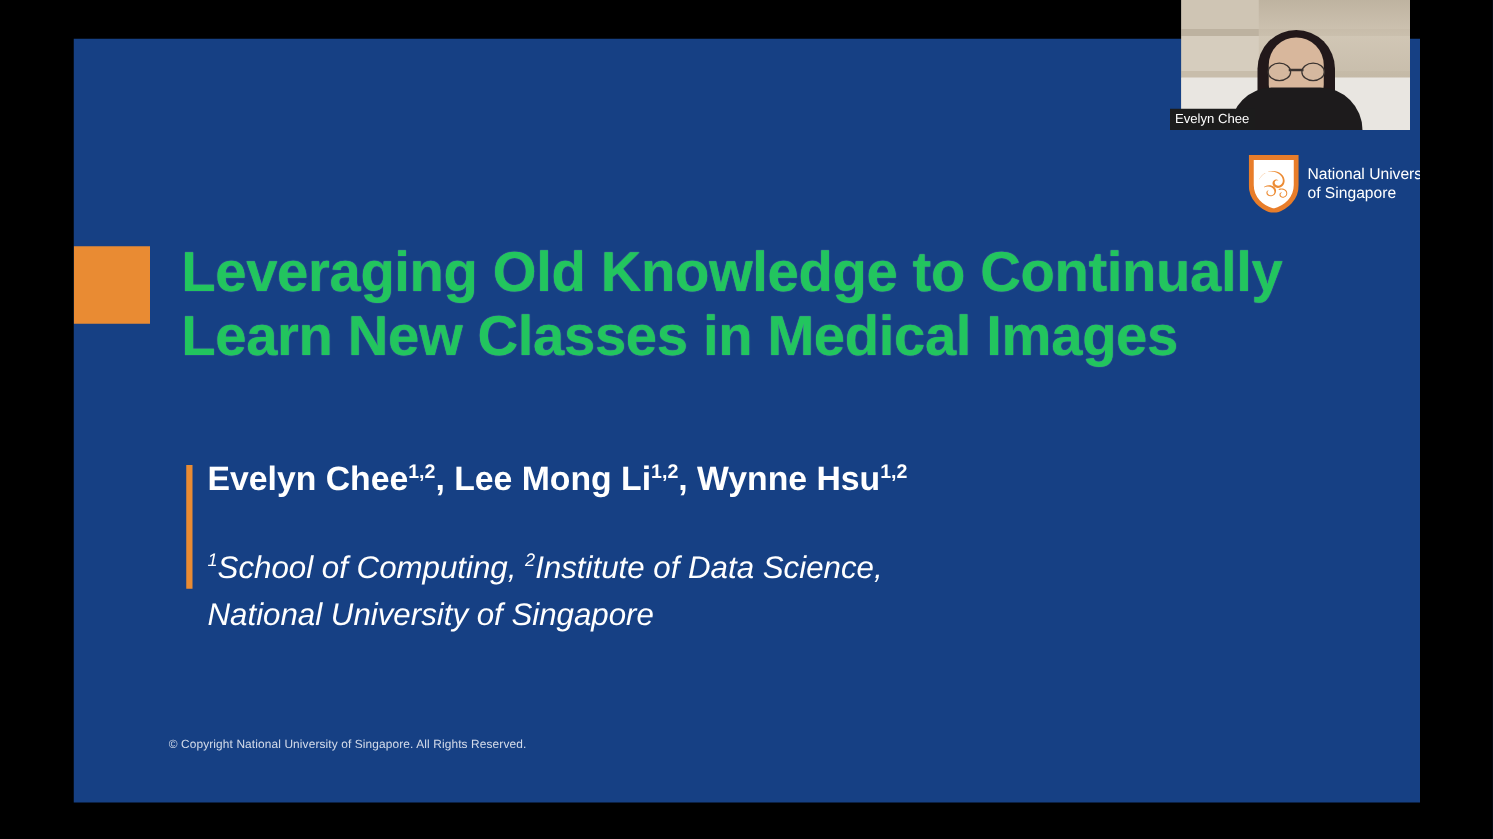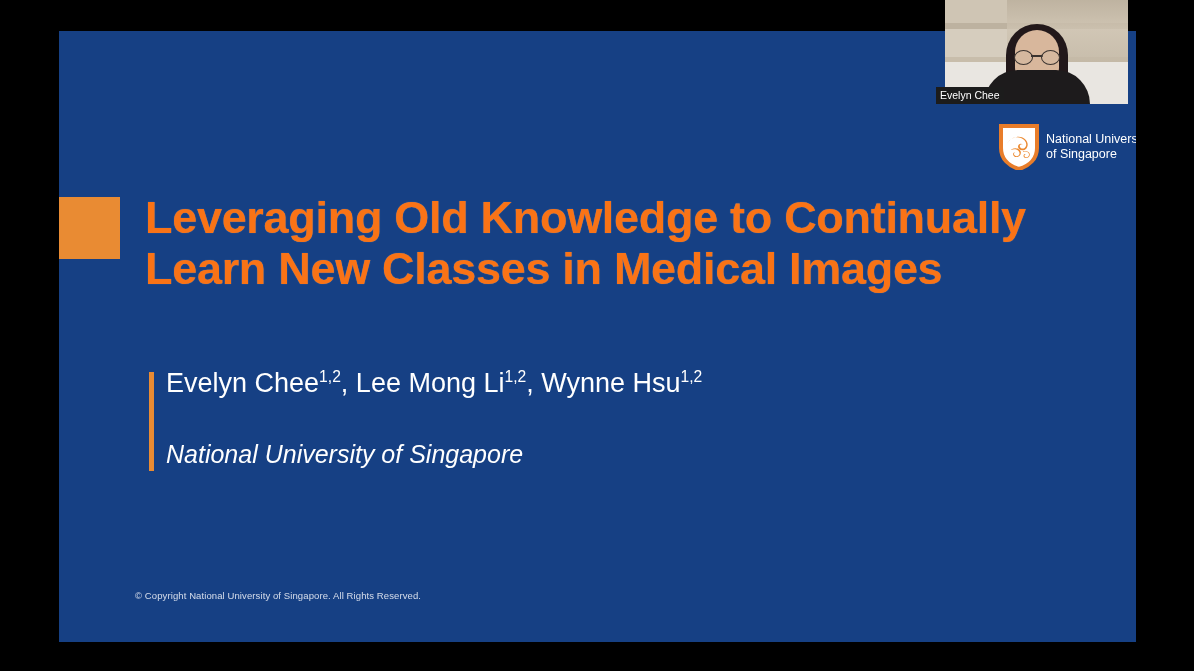--- a/index.html
+++ b/index.html
@@ -41,21 +41,21 @@
     height: 62px;
     background: #e98b33;
   }
 
   
   #slide-title {
     position: absolute;
     left: 86px;
     top: 161px;
     width: 960px;
-    color: #f97316;
+    color: #22c55e;
     font-family: "Liberation Sans", sans-serif;
     font-weight: bold;
     font-size: 45px;
     line-height: 51px;
     letter-spacing: -0.3px;
     white-space: pre-line;
     text-shadow: 0 0 1px rgba(255,255,255,0.35);
   }
 
   
@@ -69,21 +69,21 @@
   }
 
   #authors-line {
     position: absolute;
     left: 107px;
     top: 336px;
     width: 900px;
     color: #ffffff;
     font-size: 27px;
     line-height: 33px;
-    font-weight: 400;
+    font-weight: 700;
   }
   #authors-line sup {
     font-size: 0.58em;
     vertical-align: super;
     line-height: 0;
   }
 
   #affiliation-block {
     position: absolute;
     left: 107px;
@@ -234,20 +234,21 @@
     <div id="title-accent-square"></div>
 
     <div id="slide-title">Leveraging Old Knowledge to Continually
 Learn New Classes in Medical Images</div>
 
     <div id="author-accent-bar"></div>
 
     <div id="authors-line">Evelyn Chee<sup>1,2</sup>, Lee Mong Li<sup>1,2</sup>, Wynne Hsu<sup>1,2</sup></div>
 
     <div id="affiliation-block">
+      <span class="aff-line"><sup>1</sup>School of Computing, <sup>2</sup>Institute of Data Science,</span>
       <span class="aff-line">National University of Singapore</span>
     </div>
 
     <div id="copyright-note">© Copyright National University of Singapore. All Rights Reserved.</div>
 
     <div id="nus-lockup">
       <div id="nus-shield">
         <svg viewBox="0 0 40 46" width="40" height="46" aria-hidden="true">
           <path d="M2 2 H38 V24 C38 35 30 42 20 45 C10 42 2 35 2 24 Z" fill="#ffffff" stroke="#e87d2a" stroke-width="4"></path>
           <g fill="#ec8b33">

